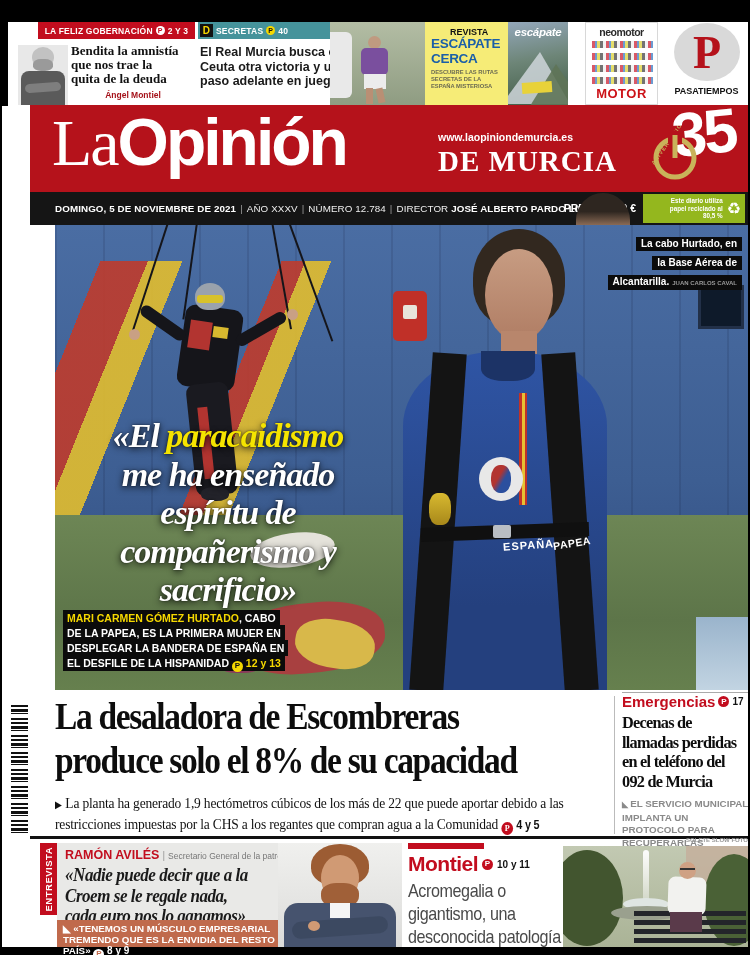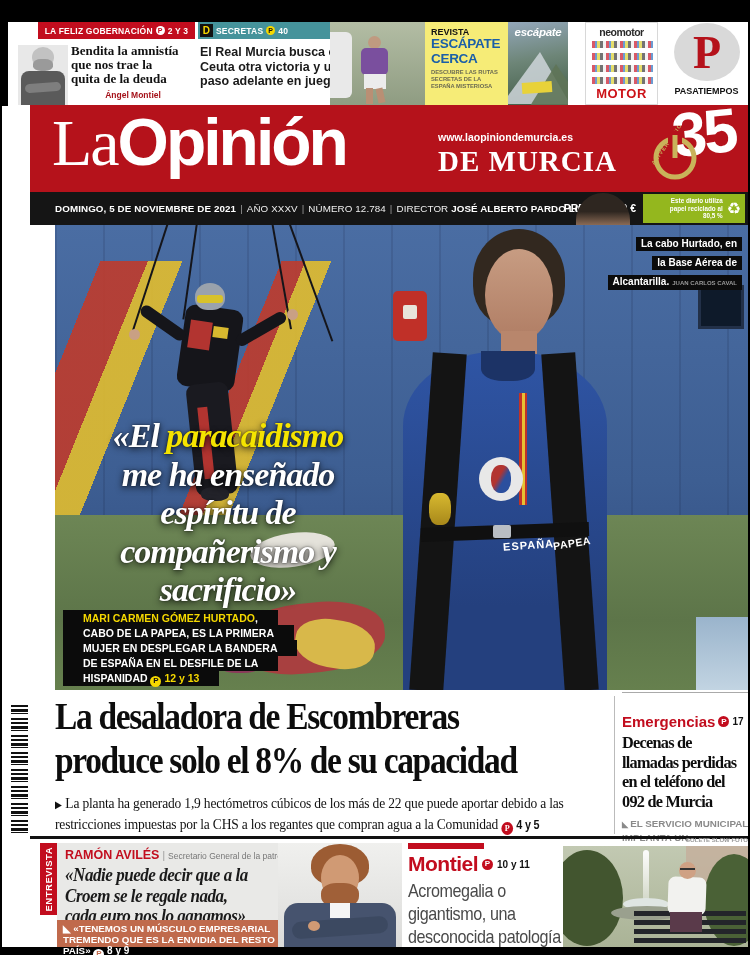--- a/index.html
+++ b/index.html
@@ -45,21 +45,21 @@
   .footphoto{left:330px;top:22px;width:95px;height:83px;overflow:hidden;
              background:linear-gradient(#b3bda4,#8f9c82);}
   .fp-p2{position:absolute;left:-8px;top:10px;width:30px;height:66px;background:#e9e9e9;border-radius:6px;}
   .fp-head{position:absolute;left:38px;top:14px;width:13px;height:13px;border-radius:50%;background:#c09а80;background:#c09a80;}
   .fp-shirt{position:absolute;left:31px;top:26px;width:27px;height:27px;border-radius:5px;background:#7a4f9e;}
   .fp-shorts{position:absolute;left:34px;top:52px;width:22px;height:15px;background:#ececec;}
   .fp-leg{position:absolute;left:36px;top:66px;width:7px;height:16px;background:#b98f74;}
   .fp-leg2{position:absolute;left:47px;top:66px;width:7px;height:15px;background:#b98f74;transform:rotate(-12deg);}
 
   .revista{left:425px;top:22px;width:83px;height:83px;background:#f6ec77;box-sizing:border-box;padding:5px 6px;}
-  .rev-kicker{color:#111;font-weight:bold;font-size:9px;}
+  .rev-kicker{color:#111;font-weight:bold;font-size:9px;margin-left:19px;}
   .rev-title{color:#1b5fa8;font-weight:bold;font-size:13.5px;line-height:14.5px;letter-spacing:-.3px;}
   .rev-sub{margin-top:3px;color:#6a6a52;font-weight:bold;font-size:5.8px;line-height:7px;}
   .revcover{left:508px;top:22px;width:60px;height:83px;overflow:hidden;
             background:linear-gradient(170deg,#93a7ba 0%,#6d8577 45%,#3f5a44 100%);}
   .rc-peak{position:absolute;left:-6px;top:30px;width:0;height:0;border-left:38px solid transparent;border-right:30px solid transparent;border-bottom:52px solid #cfd6da;opacity:.85;}
   .rc-peak2{position:absolute;left:22px;top:42px;width:0;height:0;border-left:26px solid transparent;border-right:28px solid transparent;border-bottom:42px solid #5f7458;opacity:.9;}
   .rc-title{position:absolute;left:0;top:4px;width:100%;text-align:center;color:#fff;font-weight:bold;font-style:italic;font-size:11.5px;letter-spacing:-.3px;}
   .rc-chip{position:absolute;left:14px;top:60px;width:30px;height:11px;background:#e8d23a;transform:rotate(-4deg);}
 
   .motor{left:585px;top:22px;width:73px;height:83px;background:#fff;border:1px solid #d8d8d8;box-sizing:border-box;}
@@ -152,42 +152,42 @@
   .cv-caption .cl{display:inline-block;background:#0b0b0b;color:#fff;font-weight:bold;font-size:10px;line-height:12px;padding:1px 5px;margin-bottom:1px;}
   .cv-credit{color:#9a9a9a;font-weight:bold;font-size:6px;margin-left:3px;}
 
   .cv-quote{position:absolute;left:8px;top:192px;width:330px;z-index:6;
             font-family:"Liberation Serif",serif;font-style:italic;font-weight:bold;
             font-size:34px;line-height:38.5px;letter-spacing:-1px;color:#fff;
             text-shadow:0 2px 7px rgba(0,0,0,.85),0 0 2px rgba(0,0,0,.6);text-align:center;}
   .cv-quote .hl{color:#f5e400;}
 
   .cv-subcap{position:absolute;left:8px;top:386px;width:225px;z-index:6;font-size:10.5px;line-height:15px;font-weight:bold;}
-  .cv-subcap .piece{background:#0b0b0b;padding:2px 20px;-webkit-box-decoration-break:clone;box-decoration-break:clone;}
+  .cv-subcap .piece{background:#0b0b0b;padding:2px 4px;-webkit-box-decoration-break:clone;box-decoration-break:clone;}
   .cv-subcap .nm{color:#f5d800;}
   .cv-subcap .tx{color:#fff;}
   .cv-subcap .pg{color:#f5d800;}
 
   
   .barcode{left:11px;top:705px;width:17px;height:128px;
            background:repeating-linear-gradient(180deg,#111 0 2px,#fff 2px 4px,#111 4px 7px,#fff 7px 8px,#111 8px 9px,#fff 9px 13px,#111 13px 15px,#fff 15px 17px);}
 
   
   .mainstory{left:55px;top:694px;width:556px;}
   .ms-h{font-family:"Liberation Serif",serif;font-weight:bold;color:#0d0d0d;
         font-size:38px;line-height:44px;letter-spacing:-1.5px;transform:scaleX(.88);transform-origin:left;}
   .ms-stand{margin-top:12px;font-family:"Liberation Serif",serif;color:#111;font-size:15px;line-height:18.5px;
             width:612px;transform:scaleX(.9);transform-origin:left;letter-spacing:-.2px;}
   .ms-tri{font-size:10px;margin-right:4px;}
   .ms-pg{font-weight:bold;font-family:"Liberation Sans",sans-serif;font-size:12px;}
 
   .coldiv{left:614px;top:696px;width:1px;height:138px;background:#bbb;}
 
   
-  .emerg{left:622px;top:692px;width:126px;border-top:1px solid #aaa;padding-top:20px;}
+  .emerg{left:622px;top:692px;width:126px;border-top:1px solid #aaa;padding-top:0;}
   .em-kicker{color:#c20d1e;font-weight:bold;font-size:15px;display:flex;align-items:center;gap:3px;}
   .em-pages{color:#111;font-size:10px;font-weight:bold;}
   .em-h{margin-top:3px;font-family:"Liberation Serif",serif;font-weight:bold;color:#0d0d0d;
         font-size:17.5px;line-height:19.5px;letter-spacing:-.8px;transform:scaleX(.93);transform-origin:left;}
   .em-deck{margin-top:7px;color:#8a8a8a;font-weight:bold;font-size:9.8px;line-height:12.5px;width:130px;}
   .em-corner{font-size:8px;margin-right:2px;}
 
   .blackrule{left:30px;top:836px;width:718px;height:3px;background:#111;}
 
   

